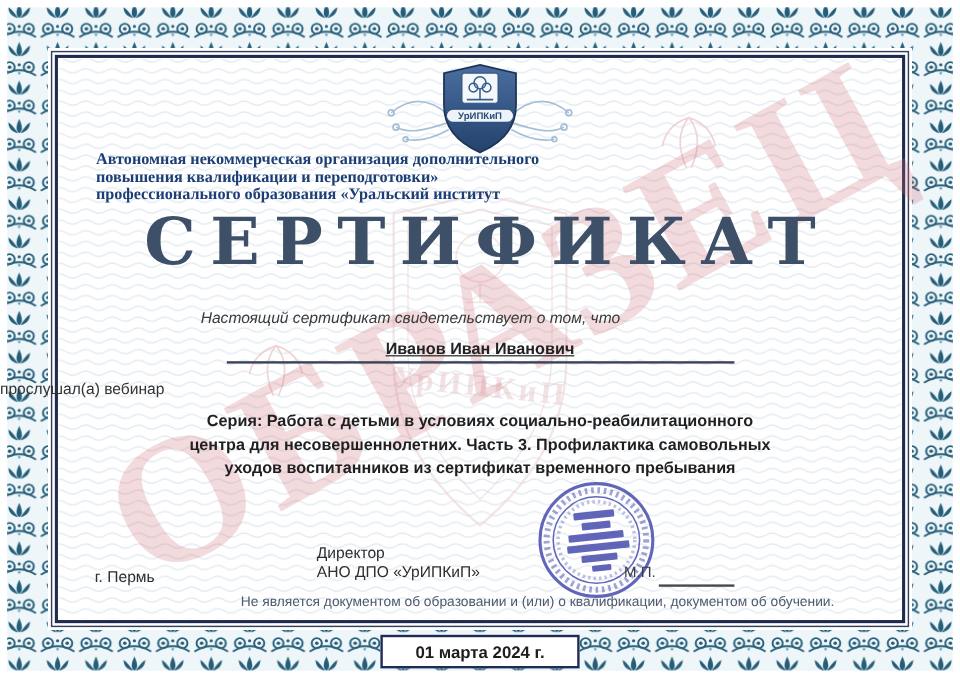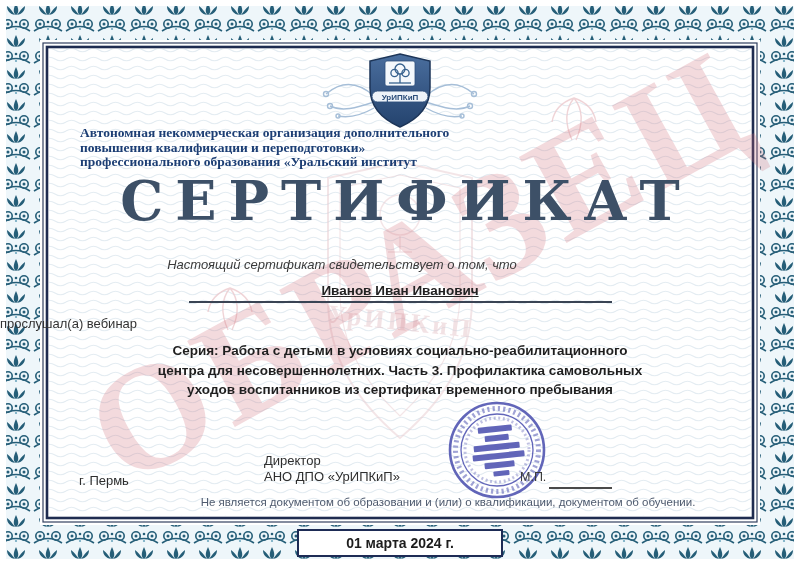--- a/index.html
+++ b/index.html
@@ -95,21 +95,21 @@
     font-size: 13px; color: #2e2e2e;
   }
   .disclaimer {
     position: absolute; left: 0; top: 496px; width: 800px;
     text-align: center; font-size: 11.5px; color: #4e5a6e; margin-left: 48px;
   }
 
   .date-box {
     position: absolute; left: 50%; top: 529px;
     transform: translateX(-50%);
-    width: 206px; height: 28px;
+    width: 166px; height: 28px;
     background: #ffffff;
     border: 2px solid #1d2b55;
     text-align: center;
     line-height: 24px;
     font-size: 14px; font-weight: 700; color: #1d1d1d;
     z-index: 4;
   }
 </style>
 </head>
 <body>

